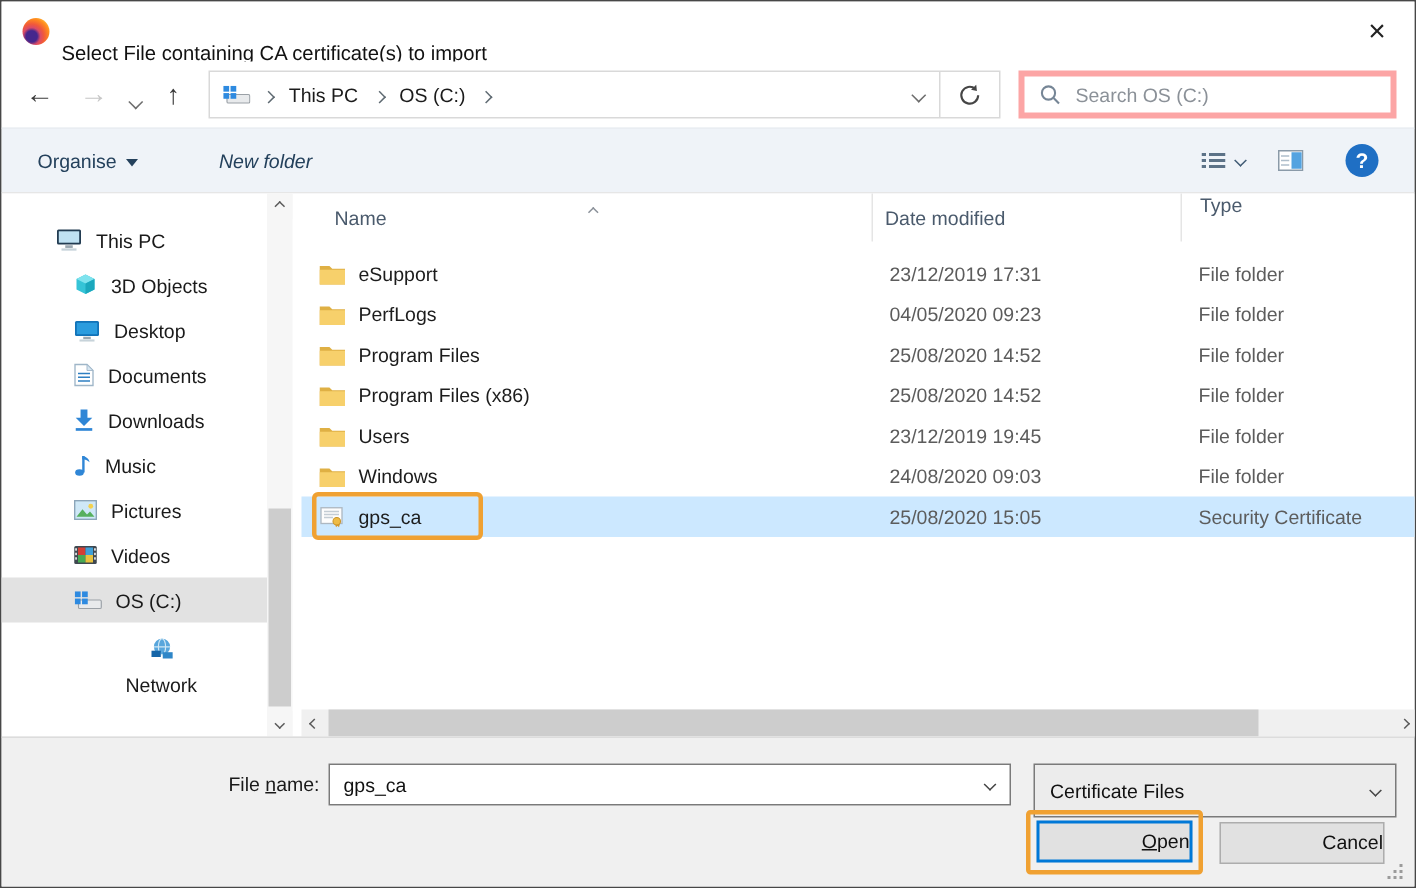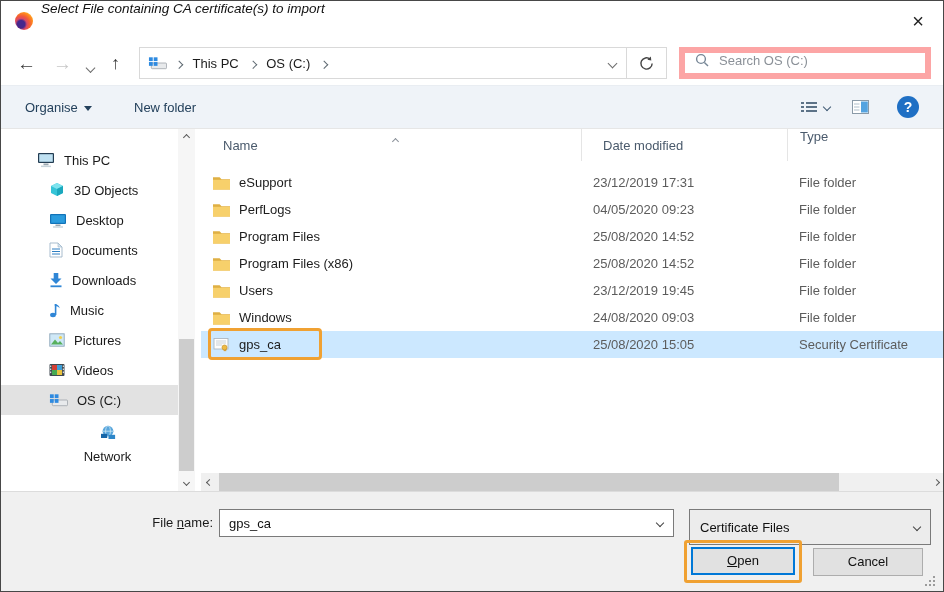--- a/index.html
+++ b/index.html
@@ -4,50 +4,50 @@
 <style>
   * { margin:0; padding:0; box-sizing:border-box; }
   html,body { width:944px; height:592px; }
   body { font-family:"Liberation Sans","DejaVu Sans",sans-serif; font-size:13px; color:#1a1a1a; background:#fff; }
   .dialog { position:relative; width:944px; height:592px; background:#fff; border:1px solid #474747; overflow:hidden; }
 
   
   .titlebar { position:absolute; left:0; top:0; width:100%; height:40px; background:#fff; }
   .fx-icon { position:absolute; left:14px; top:11px; width:18px; height:18px; border-radius:50%;
     background:radial-gradient(circle at 34% 68%, #45278d 0%, #45278d 22%, #d94a68 34%, #f1593a 48%, #ff8a1e 68%, #ffc83c 88%, #ffd95c 100%); }
-  .title-text { position:absolute; left:40px; top:0; font-size:13.5px; color:#111;font-style:italic; }
+  .title-text { position:absolute; left:40px; top:27px; font-size:13.5px; color:#111; }
   .close-btn { position:absolute; right:10px; top:6px; width:30px; height:28px; text-align:center; line-height:28px; font-size:20px; color:#222; cursor:default; }
 
   
   .navbar { position:absolute; left:0; top:40px; width:100%; height:44px; background:#fff; }
   .nav-arrow { position:absolute; top:50%; transform:translateY(-50%); font-size:19px; line-height:1; }
   .arr-back { left:16px; color:#3a3a3a; }
   .arr-fwd { left:52px; color:#c7c7c7; }
   .arr-up { left:110px; color:#3a3a3a; font-size:18px; }
   .cv { display:inline-block; width:7px; height:7px; border-right:1.6px solid #6d6d6d; border-bottom:1.6px solid #6d6d6d; }
   .cv.down { transform:rotate(45deg); }
   .cv.up { transform:rotate(-135deg); }
   .cv.right { transform:rotate(-45deg); }
   .nav-chevdrop { position:absolute; left:86px; top:60%; transform:translateY(-50%); }
   .addressbar { position:absolute; left:138px; top:6px; width:528px; height:32px; border:1px solid #d9d9d9; background:#fff; display:flex; align-items:stretch; }
   .crumbs { flex:1; display:flex; align-items:center; padding-left:8px; gap:4px; }
   .crumb-sep { margin:0 5px; }
   .crumb-sep .cv { width:5.5px; height:5.5px; border-color:#5f6a72; }
   .crumb { color:#1b1b1b; padding:2px 2px; }
   .addr-drop { width:28px; display:flex; align-items:center; justify-content:center; }
   .refresh-btn { width:40px; border-left:1px solid #d9d9d9; display:flex; align-items:center; justify-content:center; }
-  .searchbox { position:absolute; left:678px; top:6px; width:252px; height:32px; border:6px solid #fca5a5; background:#fff; display:flex; align-items:flex-start; padding:0 10px; gap:10px; }
+  .searchbox { position:absolute; left:678px; top:6px; width:252px; height:32px; border:4px solid #fca5a5; background:#fff; display:flex; align-items:center; padding:0 10px; gap:10px; }
   .searchbox input { border:none; outline:none; flex:1; font-family:inherit; font-size:13px; color:#333; background:transparent; }
   .searchbox input::placeholder { color:#8b9198; opacity:1; }
 
   
   .toolbar { position:absolute; left:0; top:84px; width:100%; height:44px; background:#eff3f8; border-top:1px solid #e9edf2; border-bottom:1px solid #e6e6e6; color:#24415c; }
   .tb-item { position:absolute; top:0; height:100%; display:flex; align-items:center; gap:6px; }
   .tb-organise { left:24px; }
-  .tb-newfolder { left:133px; }
+  .tb-newfolder { left:145px;font-style:italic; }
   .tri-down { width:0; height:0; border-left:4px solid transparent; border-right:4px solid transparent; border-top:5px solid #24415c; margin-top:2px; }
   .tb-right { position:absolute; top:0; height:100%; display:flex; align-items:center; }
   .tb-views { left:800px; gap:7px; }
   .tb-views .cv { width:6px; height:6px; border-color:#3f5a74; }
   .tb-pane { left:851px; }
   .tb-help { left:896px; }
   .help-circle { width:22px; height:22px; border-radius:50%; background:#1f6fc4; color:#fff; font-size:14px; font-weight:bold; text-align:center; line-height:22px; }
 
   
   .content { position:absolute; left:0; top:128px; width:944px; height:362px; background:#fff; }
@@ -61,21 +61,21 @@
   .side-item svg { flex:0 0 auto; }
   .side-scroll { position:absolute; left:177px; top:0; width:17px; height:100%; background:#f6f6f6; }
   .side-scroll .sb-arrow { position:absolute; left:0; width:17px; height:17px; display:flex; align-items:center; justify-content:center; background:#f6f6f6; }
   .side-scroll .sb-arrow .cv { width:5px; height:5px; border-color:#5a5a5a; }
   .side-thumb { position:absolute; left:1px; top:210px; width:15px; height:132px; background:#cdcdcd; }
 
   
   .filelist { position:absolute; left:200px; top:0; width:744px; height:100%; }
   .list-header { position:relative; height:32px; color:#4a5a6c; display:flex; align-items:center; }
   .hdr-name { width:380px; padding-left:22px; position:relative; height:100%; display:flex; align-items:center; }
-  .hdr-date { width:206px; padding-left:21px; border-left:1px solid #e5e5e5; height:100%; display:flex; align-items:center; }
+  .hdr-date { width:206px; padding-left:8px; border-left:1px solid #e5e5e5; height:100%; display:flex; align-items:center; }
   .hdr-type { flex:1; padding-left:12px; border-left:1px solid #e5e5e5; height:100%; display:flex; }
   .sort-chev { position:absolute; left:192px; top:3px; }
   .sort-chev .cv { width:5px; height:5px; border-color:#8a9099; border-width:1.3px; }
   .rows { position:absolute; left:0; top:40px; width:100%; }
   .row { position:relative; height:27px; display:flex; align-items:center; }
   .row.selected { background:#cce8ff; }
   .cell-icon { position:absolute; left:12px; top:50%; transform:translateY(-50%); width:18px; height:16px; display:flex; align-items:center; }
   .c-name { position:absolute; left:38px; color:#1c1c1c; }
   .c-date { position:absolute; left:392px; color:#5c5c5c; }
   .c-type { position:absolute; left:598px; color:#5c5c5c; }
@@ -91,21 +91,21 @@
   .footer { position:absolute; left:0; top:490px; width:100%; height:102px; background:#f0f0f0; border-top:1px solid #dcdcdc; }
   .fn-label { position:absolute; left:60px; top:17px; width:152px; height:28px; line-height:28px; text-align:right; color:#1a1a1a; }
   .u { text-decoration:underline; }
   .fn-combo { position:absolute; left:218px; top:17px; width:455px; height:28px; border:1px solid #7a7a7a; background:#fff; display:flex; align-items:center; }
   .fn-combo input { flex:1; border:none; outline:none; padding:0 9px; font-family:inherit; font-size:13px; color:#111; background:transparent; }
   .combo-chev { width:26px; display:flex; align-items:center; justify-content:center; }
   .combo-chev .cv { width:6px; height:6px; border-color:#444; border-width:1.4px; }
   .ft-combo { position:absolute; left:688px; top:17px; width:242px; height:36px; border:1px solid #7a7a7a; background:#ececec; display:flex; align-items:center; }
   .ft-combo .val { flex:1; padding-left:10px; color:#111; }
   .open-annotation { position:absolute; left:683px; top:48px; width:118px; height:43px; border:3px solid #f0a132; border-radius:3px; padding:4px; }
-  .btn { height:28px; background:#e1e1e1; border:1px solid #adadad; font-family:inherit; font-size:13px; color:#111; text-align:center; line-height:26px; }
+  .btn { height:28px; background:#e1e1e1; border:1px solid #adadad; font-family:inherit; font-size:13px; color:#111; text-align:right; line-height:26px; }
   .btn-open { width:104px; height:28px; border:2px solid #0078d7; line-height:24px; display:block; }
   .btn-cancel { position:absolute; left:812px; top:56px; width:110px; }
   .grip { position:absolute; right:16px; bottom:15px; width:2px; height:2px; background:transparent;
     box-shadow:8px 0 #9b9b9b, 4px 4px #9b9b9b, 8px 4px #9b9b9b, 0 8px #9b9b9b, 4px 8px #9b9b9b, 8px 8px #9b9b9b; }
 </style>
 </head>
 <body>
 
 <div class="dialog">
 

